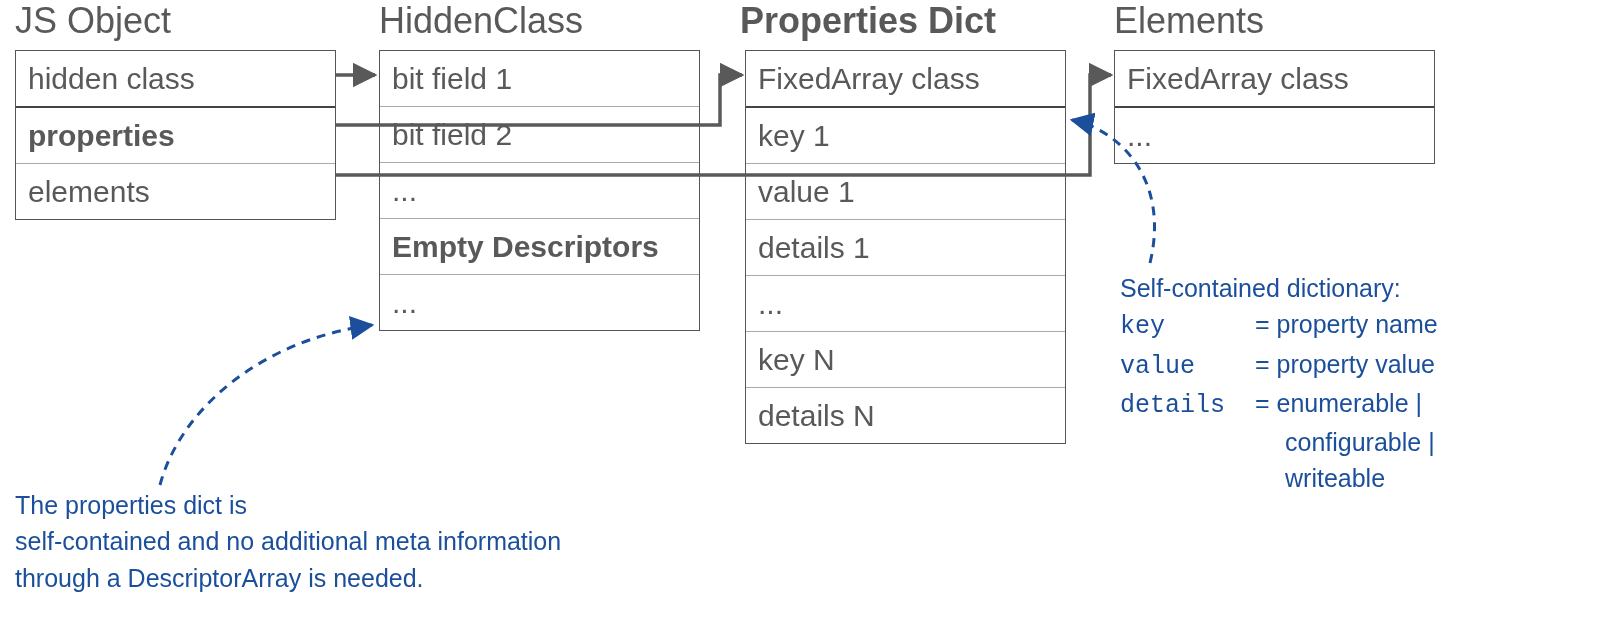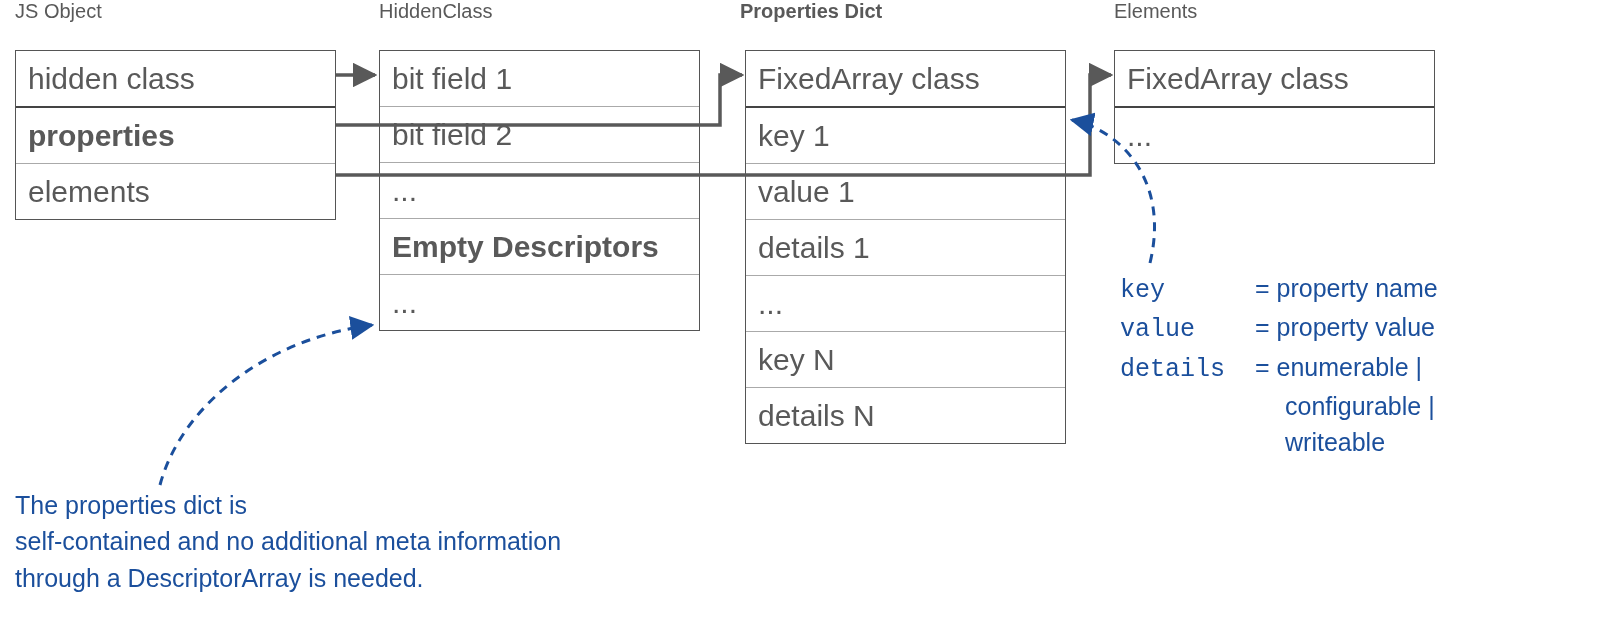--- a/index.html
+++ b/index.html
@@ -6,21 +6,21 @@
     margin: 0;
     padding: 0;
     width: 1600px;
     height: 636px;
     background: #fff;
     font-family: Arial, Helvetica, sans-serif;
     color: #595959;
   }
   .title {
     position: absolute;
-    font-size: 20px;
+    font-size: 36px;
     white-space: nowrap;
   }
   .title.bold { font-weight: 700; }
   .box {
     position: absolute;
     width: 319px;
     border: 1px solid #555;
     background: #fff;
   }
   .cell {
@@ -87,20 +87,21 @@
   <div class="cell">...</div>
 </div>
 
 <div class="annot" style="left:15px; top:487px;">
   <div>The properties dict is</div>
   <div>self-contained and no additional meta information</div>
   <div>through a DescriptorArray is needed.</div>
 </div>
 
 <div class="annot" style="left:1120px; top:270px;">
+  <div>Self-contained dictionary:</div>
   <div><span class="mono" style="display:inline-block; width:135px;">key</span><span>= property name</span></div>
   <div><span class="mono" style="display:inline-block; width:135px;">value</span><span>= property value</span></div>
   <div><span class="mono" style="display:inline-block; width:135px;">details</span><span>= enumerable   |</span></div>
   <div><span style="display:inline-block; width:165px;"></span><span>configurable |</span></div>
   <div><span style="display:inline-block; width:165px;"></span><span>writeable</span></div>
 </div>
 
 <svg class="overlay">
   <defs>
     <marker id="arrow-solid" viewBox="0 0 10 10" refX="9" refY="5" markerWidth="7" markerHeight="7" orient="auto-start-reverse">

